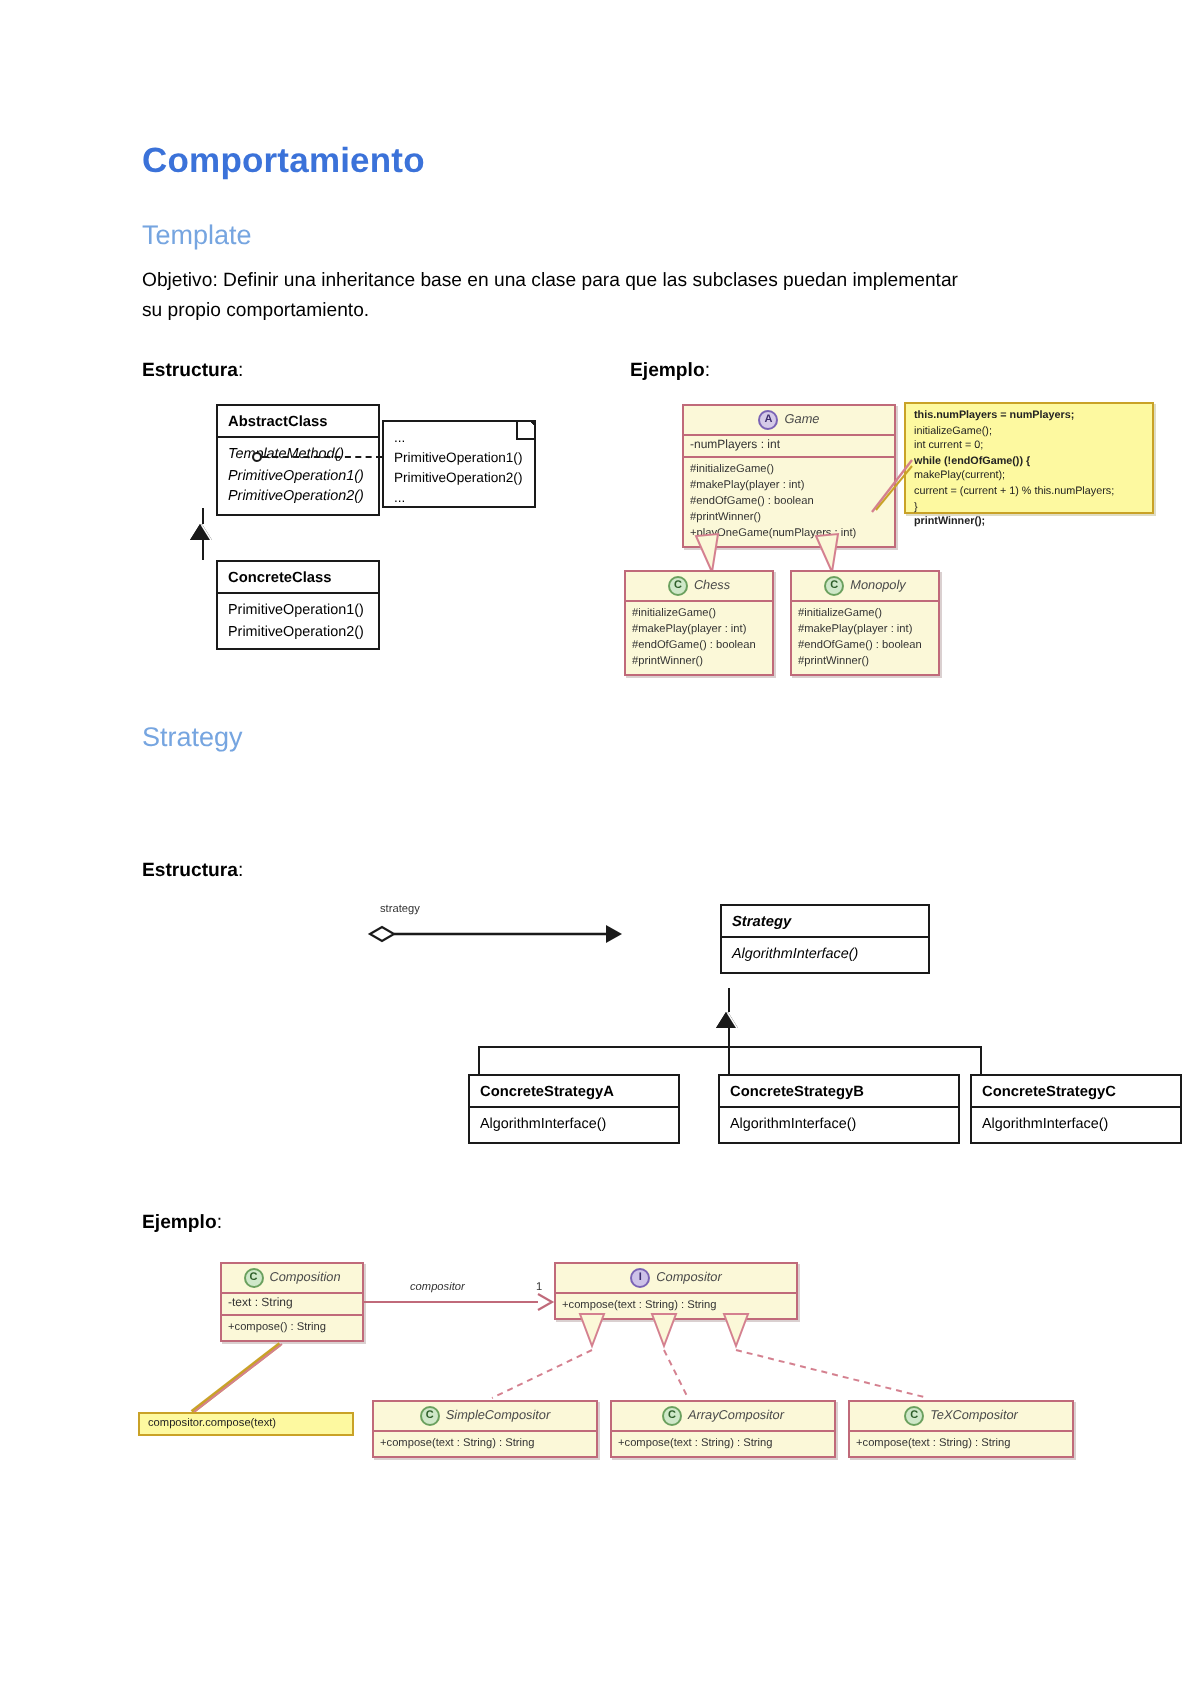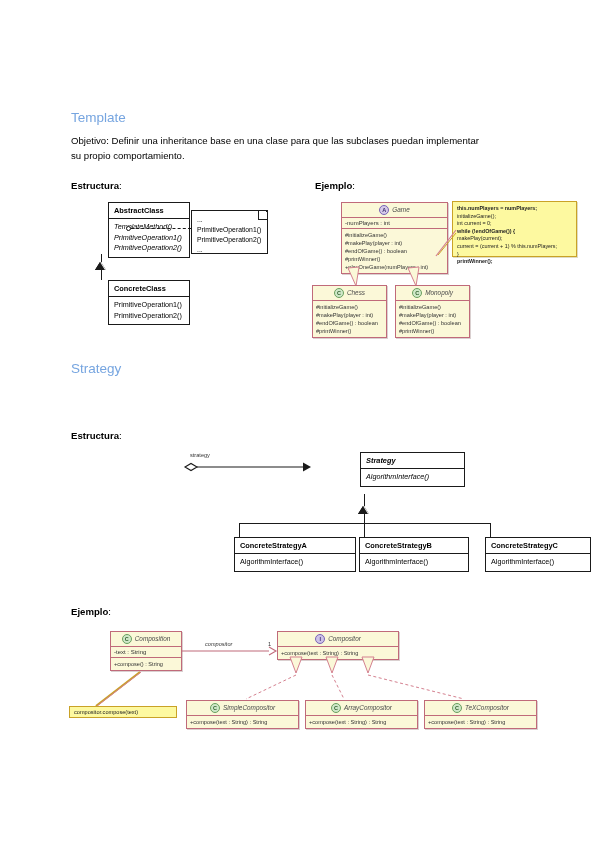--- a/index.html
+++ b/index.html
@@ -64,20 +64,21 @@
       background:#fdf9a0;font-size:5.6px;padding:2px 4px;color:#222;}
 
   .anchor{position:absolute;font-size:5.6px;color:#333;font-style:italic;}
   .anchor.plain{font-style:normal;}
 </style>
 </head>
 <body>
 
 <div class="page">
 
+  <div class="h1">Comportamiento</div>
 
   <div class="h2" style="top:110px;">Template</div>
 
   <div class="para" style="top:134px;"><b>Objetivo</b><span>: Definir una inheritance base en una clase para que las subclases puedan implementar su propio comportamiento.</span></div>
 
   <div class="lbl" style="left:71px;top:180px;"><span>Estructura</span><span class="n">:</span></div>
   <div class="lbl" style="left:315px;top:180px;"><span>Ejemplo</span><span class="n">:</span></div>
 
   <div class="uml" style="left:60px;top:202px;width:82px;">
     <div class="t">AbstractClass</div>
@@ -190,28 +191,28 @@
   </div>
 
   <div class="line" style="left:364px;top:494px;width:1.2px;height:12px;"></div>
   <div class="tri" style="left:358.5px;top:506px;"></div>
   <div class="line" style="left:364px;top:514px;width:1.2px;height:10px;"></div>
   <div class="line" style="left:239px;top:523px;width:252px;height:1.2px;"></div>
   <div class="line" style="left:239px;top:523px;width:1.2px;height:14px;"></div>
   <div class="line" style="left:364px;top:523px;width:1.2px;height:14px;"></div>
   <div class="line" style="left:490px;top:523px;width:1.2px;height:14px;"></div>
 
-  <div class="uml" style="left:186px;top:537px;width:122px;">
+  <div class="uml" style="left:186px;top:537px;width:106px;">
     <div class="t">ConcreteStrategyA</div>
     <div class="c">
       <div>AlgorithmInterface()</div>
     </div>
   </div>
 
-  <div class="uml" style="left:311px;top:537px;width:110px;">
+  <div class="uml" style="left:311px;top:537px;width:121px;">
     <div class="t">ConcreteStrategyB</div>
     <div class="c">
       <div>AlgorithmInterface()</div>
     </div>
   </div>
 
   <div class="uml" style="left:437px;top:537px;width:106px;">
     <div class="t">ConcreteStrategyC</div>
     <div class="c">
       <div>AlgorithmInterface()</div>

